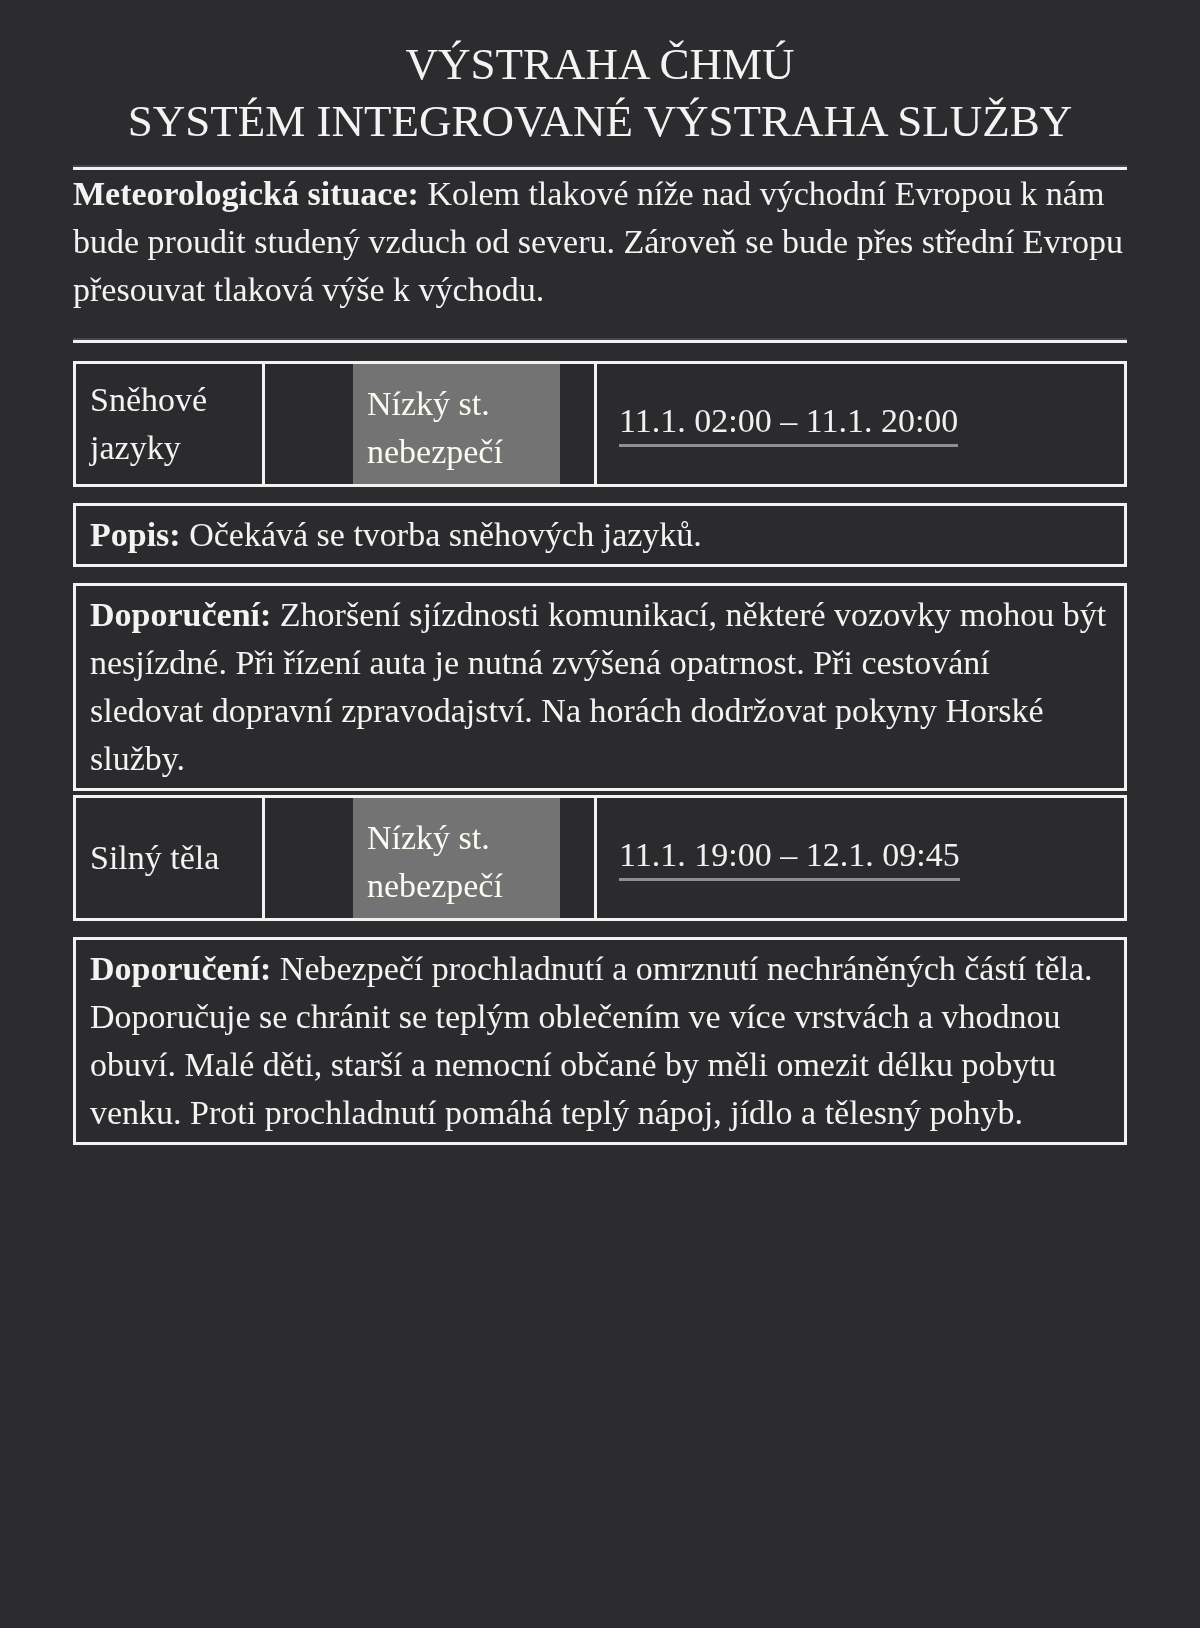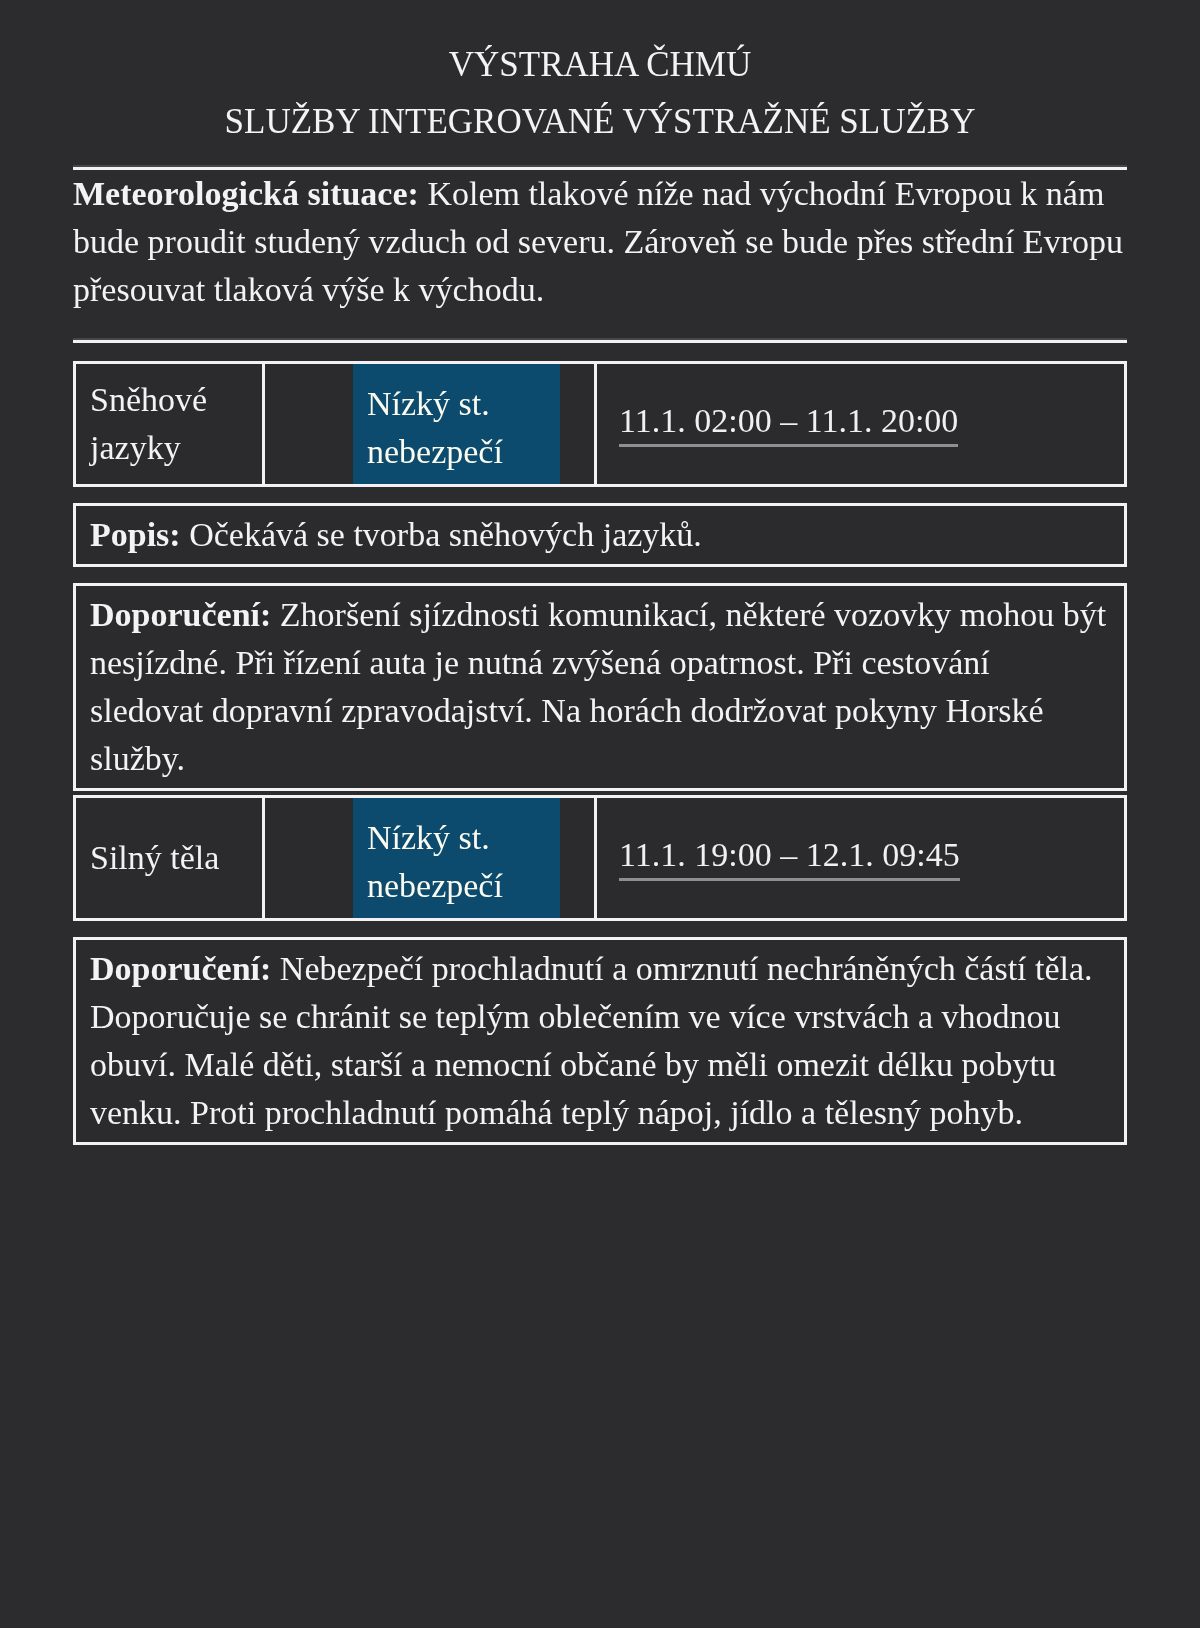--- a/index.html
+++ b/index.html
@@ -14,21 +14,21 @@
     font-family: "Liberation Serif", "DejaVu Serif", serif;
     font-size: 34px;
   }
   .content {
     width: 1054px;
     margin: 0 auto 0 73px;
   }
   .title {
     text-align: center;
     margin-top: 36px;
-    font-size: 35px;
+    font-size: 45px;
     line-height: 57px;
     font-weight: 400;
   }
   .meta {
     margin-top: 55px;
     line-height: 48px;
   }
   hr.rule {
     border: none;
     height: 5px;
@@ -63,21 +63,21 @@
     border-right: 3px solid #f2f2f2;
     padding: 8px 8px 8px 14px;
     display: flex;
     align-items: center;
     line-height: 48px;
   }
   .cell-gap { width: 20px; flex: none; }
   .cell-level {
     width: 207px;
     flex: none;
-    background: #0c4a6e;
+    background: #737373;
     color: #fbfbef;
     padding: 8px 10px 0 14px;
     display: flex;
     align-items: center;
     line-height: 48px;
   }
   .cell-time {
     flex: 1;
     border-left: 3px solid #f2f2f2;
     padding: 8px 10px 8px 22px;
@@ -96,21 +96,21 @@
     margin-top: 12px;
   }
 </style>
 </head>
 <body>
 
 <div class="content">
 
   <div class="title">
     <div>VÝSTRAHA ČHMÚ</div>
-    <div>SLUŽBY INTEGROVANÉ VÝSTRAŽNÉ SLUŽBY</div>
+    <div>SYSTÉM INTEGROVANÉ VÝSTRAHA SLUŽBY</div>
   </div>
 
 
   <hr class="rule">
 
   <p class="situation">
     <strong>Meteorologická situace:</strong>
     <span>Kolem tlakové níže nad východní Evropou k nám bude proudit studený vzduch od severu. Zároveň se bude přes střední Evropu přesouvat tlaková výše k východu.</span>
   </p>
 

